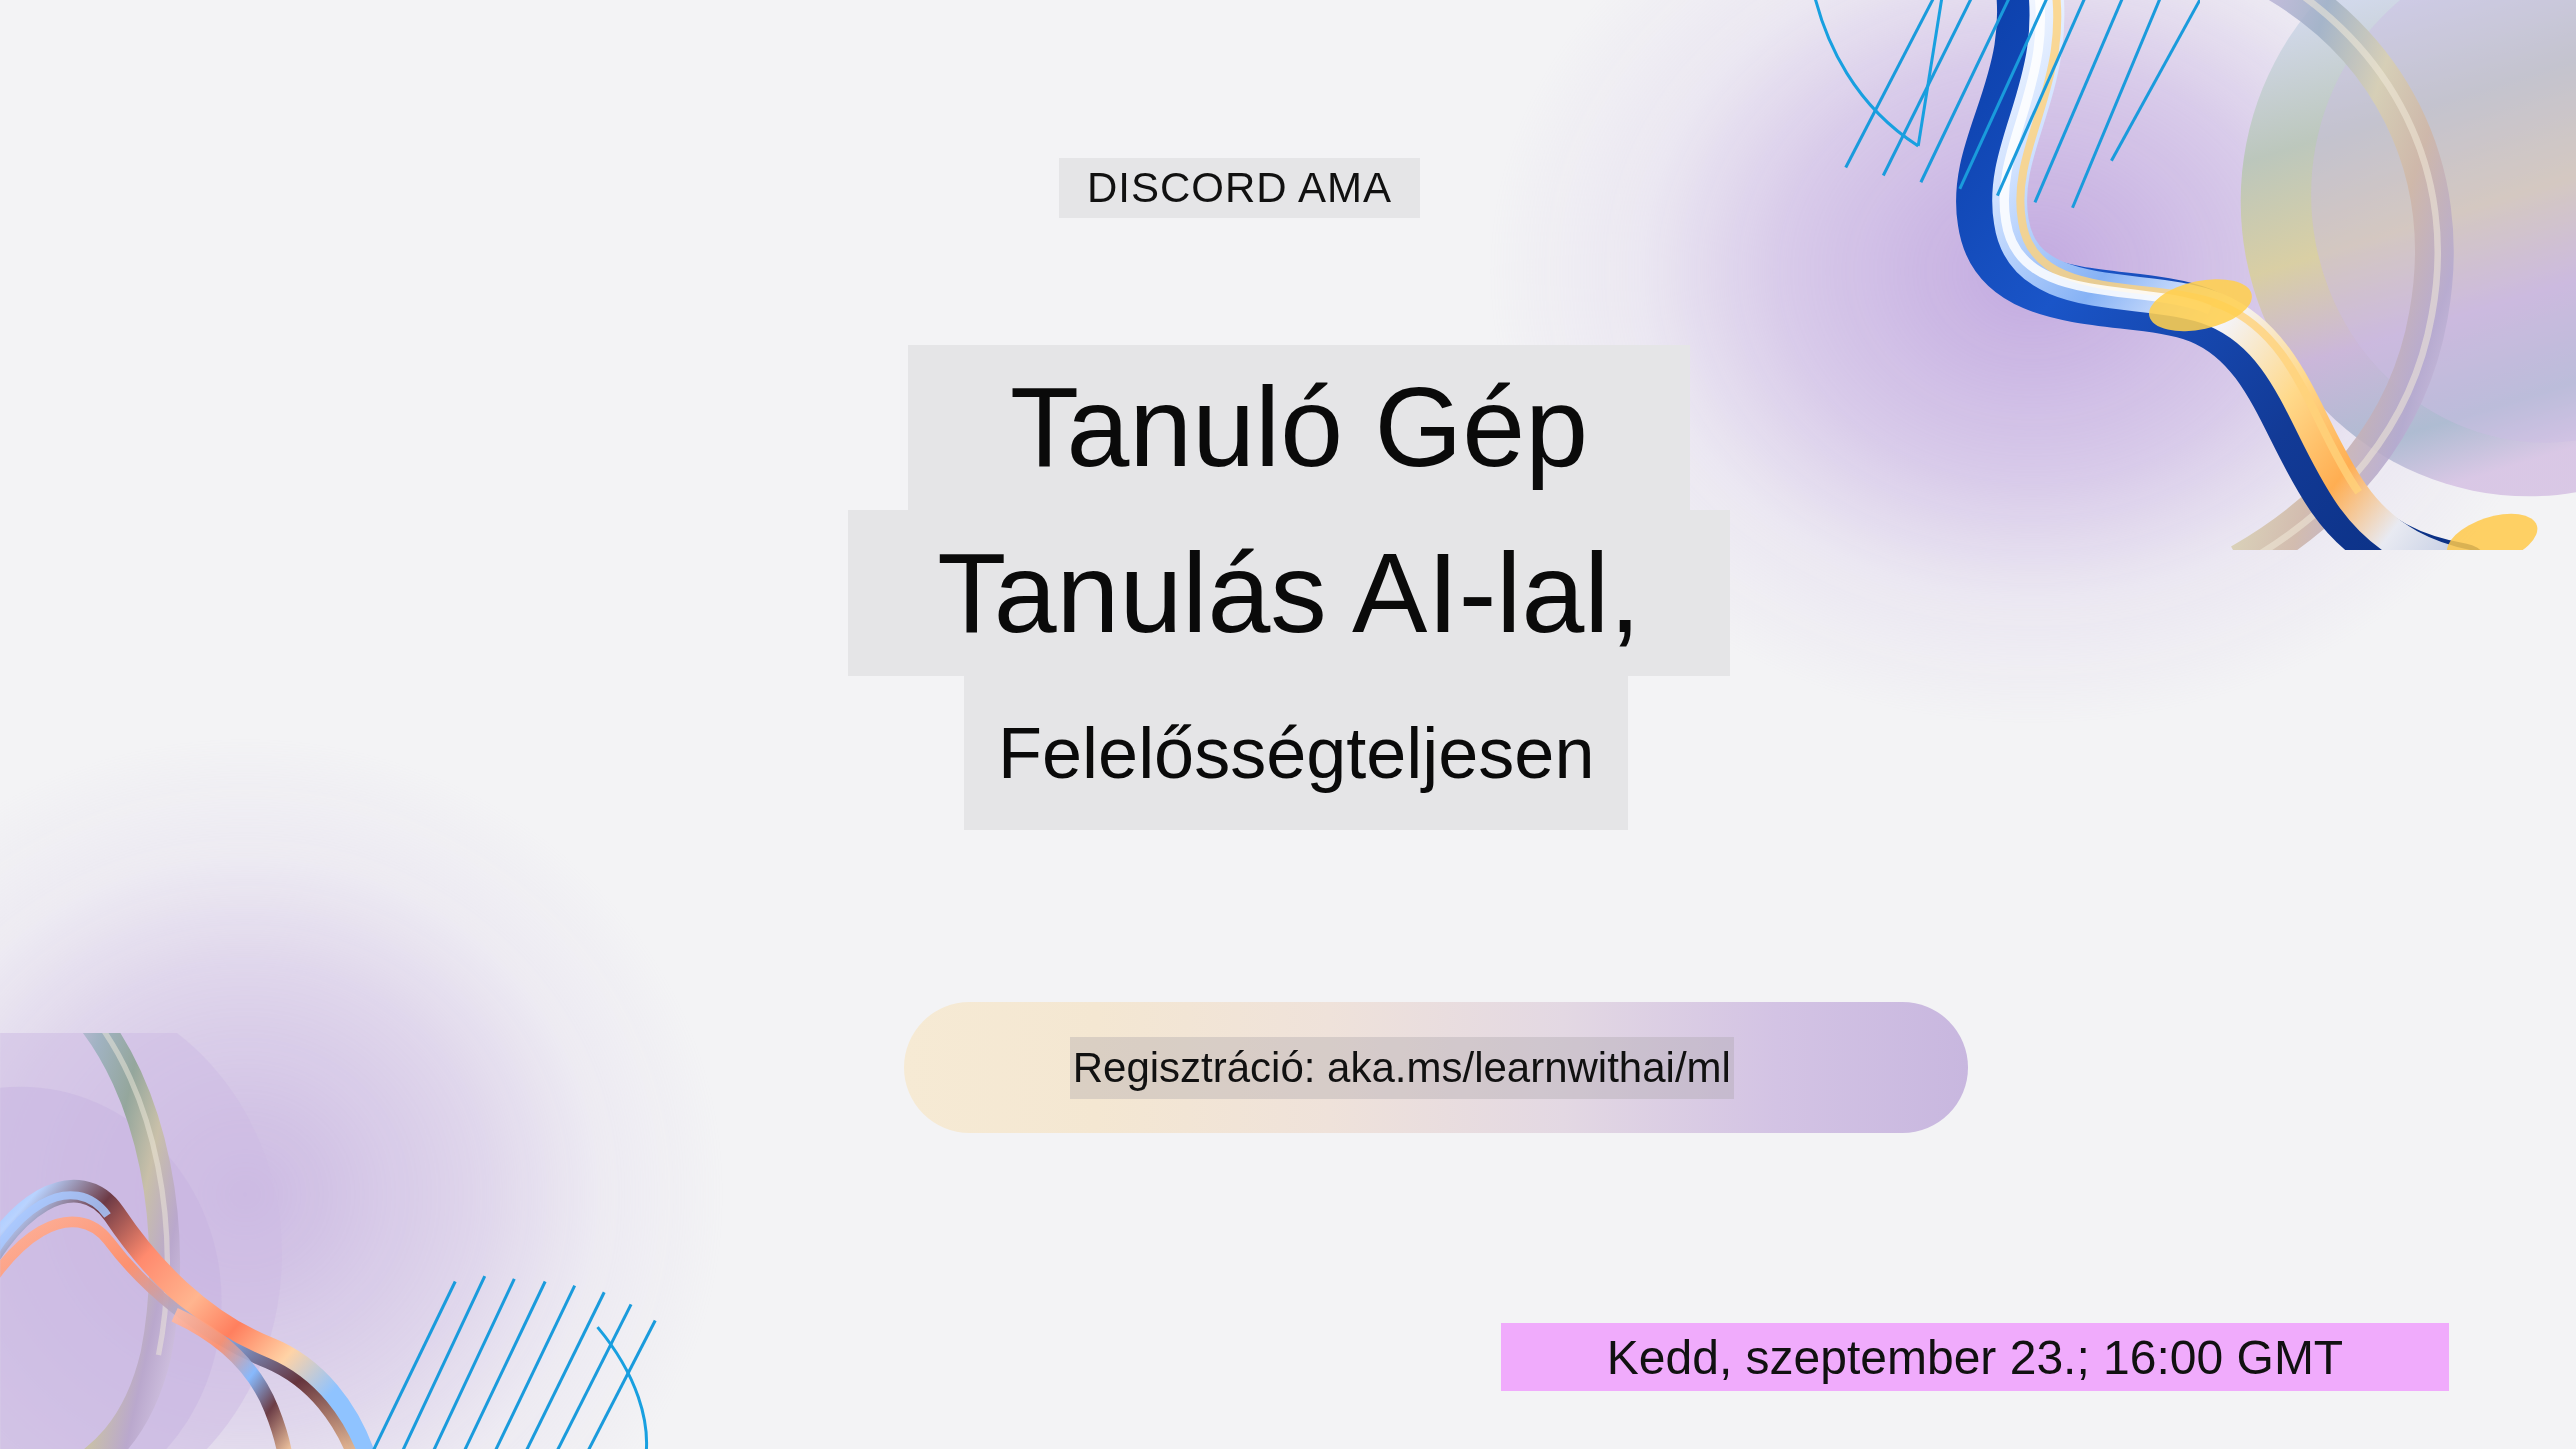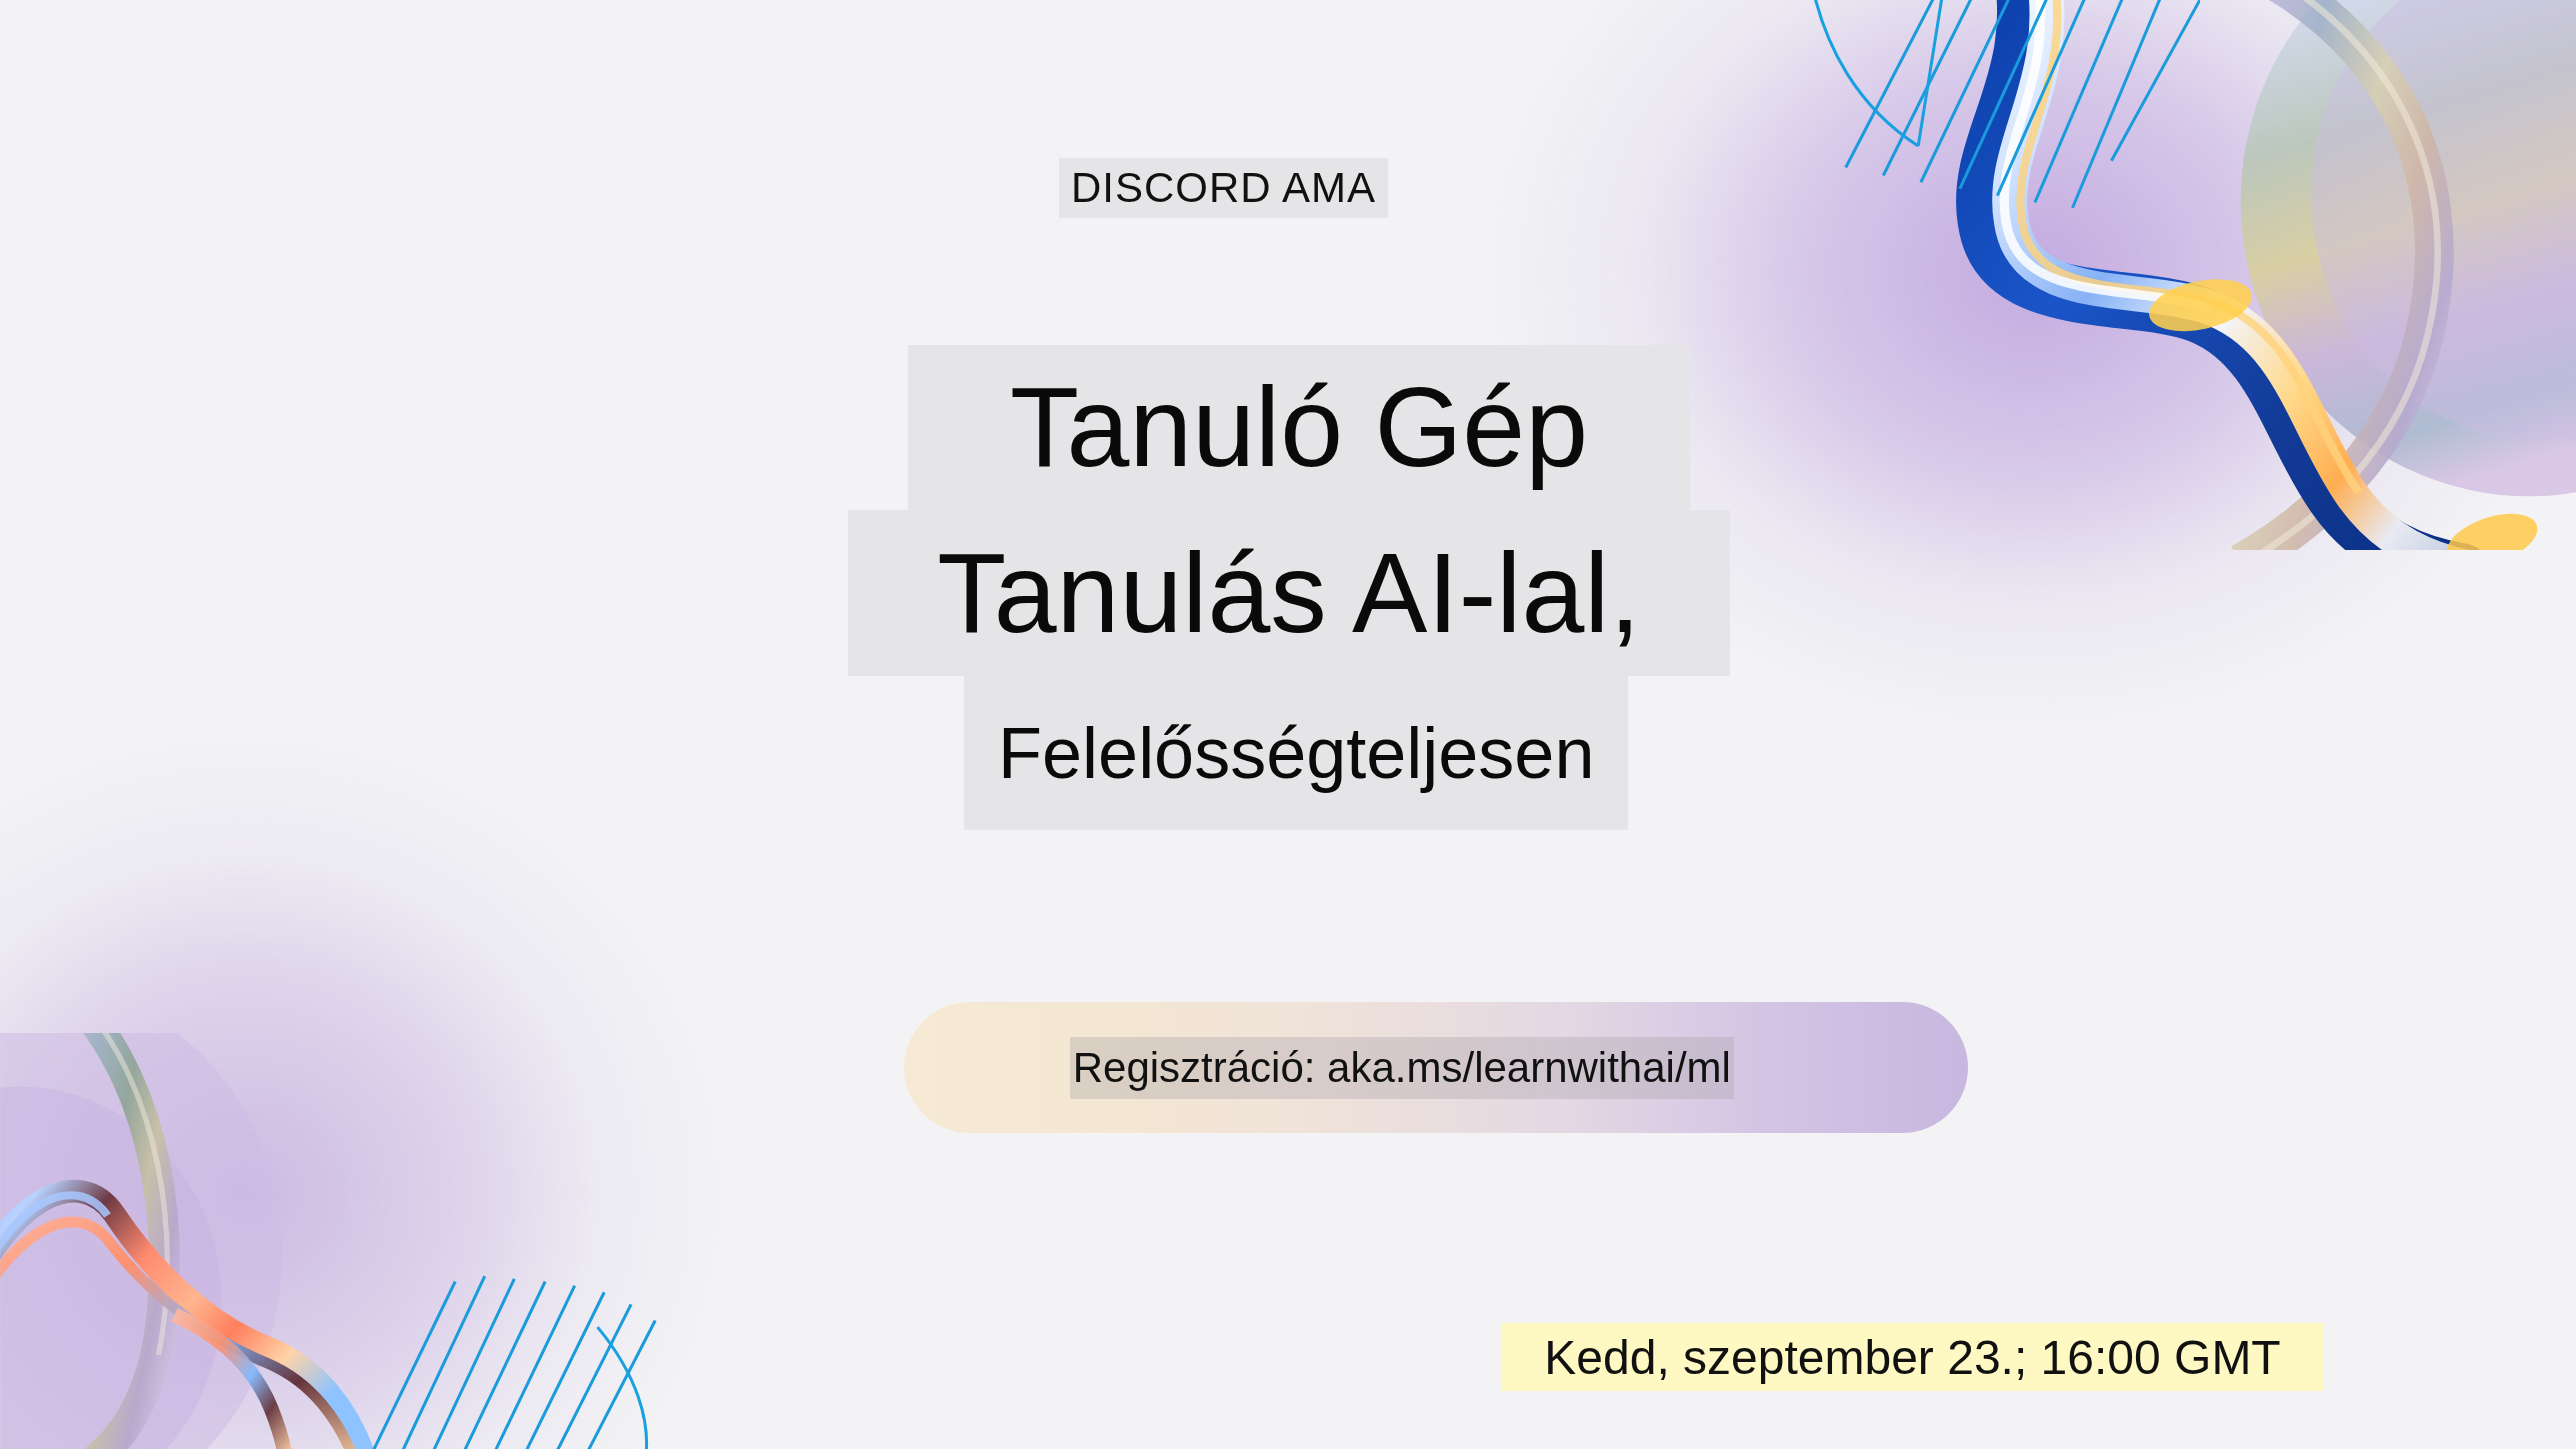--- a/index.html
+++ b/index.html
@@ -22,21 +22,21 @@
   }
   .glow-bl{
     position:absolute;left:-416px;bottom:-376px;width:1140px;height:1087px;
     background:radial-gradient(closest-side at 58% 42%, rgba(178,148,214,.60) 0%, rgba(192,168,221,.40) 48%, rgba(212,198,232,.18) 74%, rgba(243,243,245,0) 100%);
     filter:blur(1.3px);
   }
 
   .eyebrow{
     position:absolute;left:1059px;top:158px;
     height:60px;line-height:60px;
-    padding:0 12px;
+    padding:0 28px;
     font-size:42px;letter-spacing:1px;
     color:#111;background:#e5e5e7;white-space:nowrap;
   }
 
   .title{position:absolute;left:0;top:345px;width:2576px;}
   .title .ln{display:block;text-align:center;white-space:nowrap;}
   .title .ln > span{
     display:inline-block;background:#e5e5e7;color:#0a0a0a;
     font-weight:400;
     margin-left:42px;
@@ -60,22 +60,22 @@
     margin-left:166px;
     font-size:42px;line-height:62px;
     color:#111;white-space:nowrap;
     background:rgba(168,160,168,.34);
     padding:0 2.7px;
   }
 
   
   .date{
     position:absolute;left:1501px;top:1323px;
-    width:823px;height:68px;
-    background:#fef9c3;
+    width:948px;height:68px;
+    background:#f0abfc;
     display:flex;align-items:center;justify-content:center;
   }
   .date span{font-size:48px;color:#111;white-space:nowrap;}
 
   .hatch-line{stroke:#1a9bdc;stroke-width:4.5;fill:none;}
   .arc-line{stroke:#18a0e0;stroke-width:4.5;fill:none;}
 </style>
 </head>
 <body>
 

